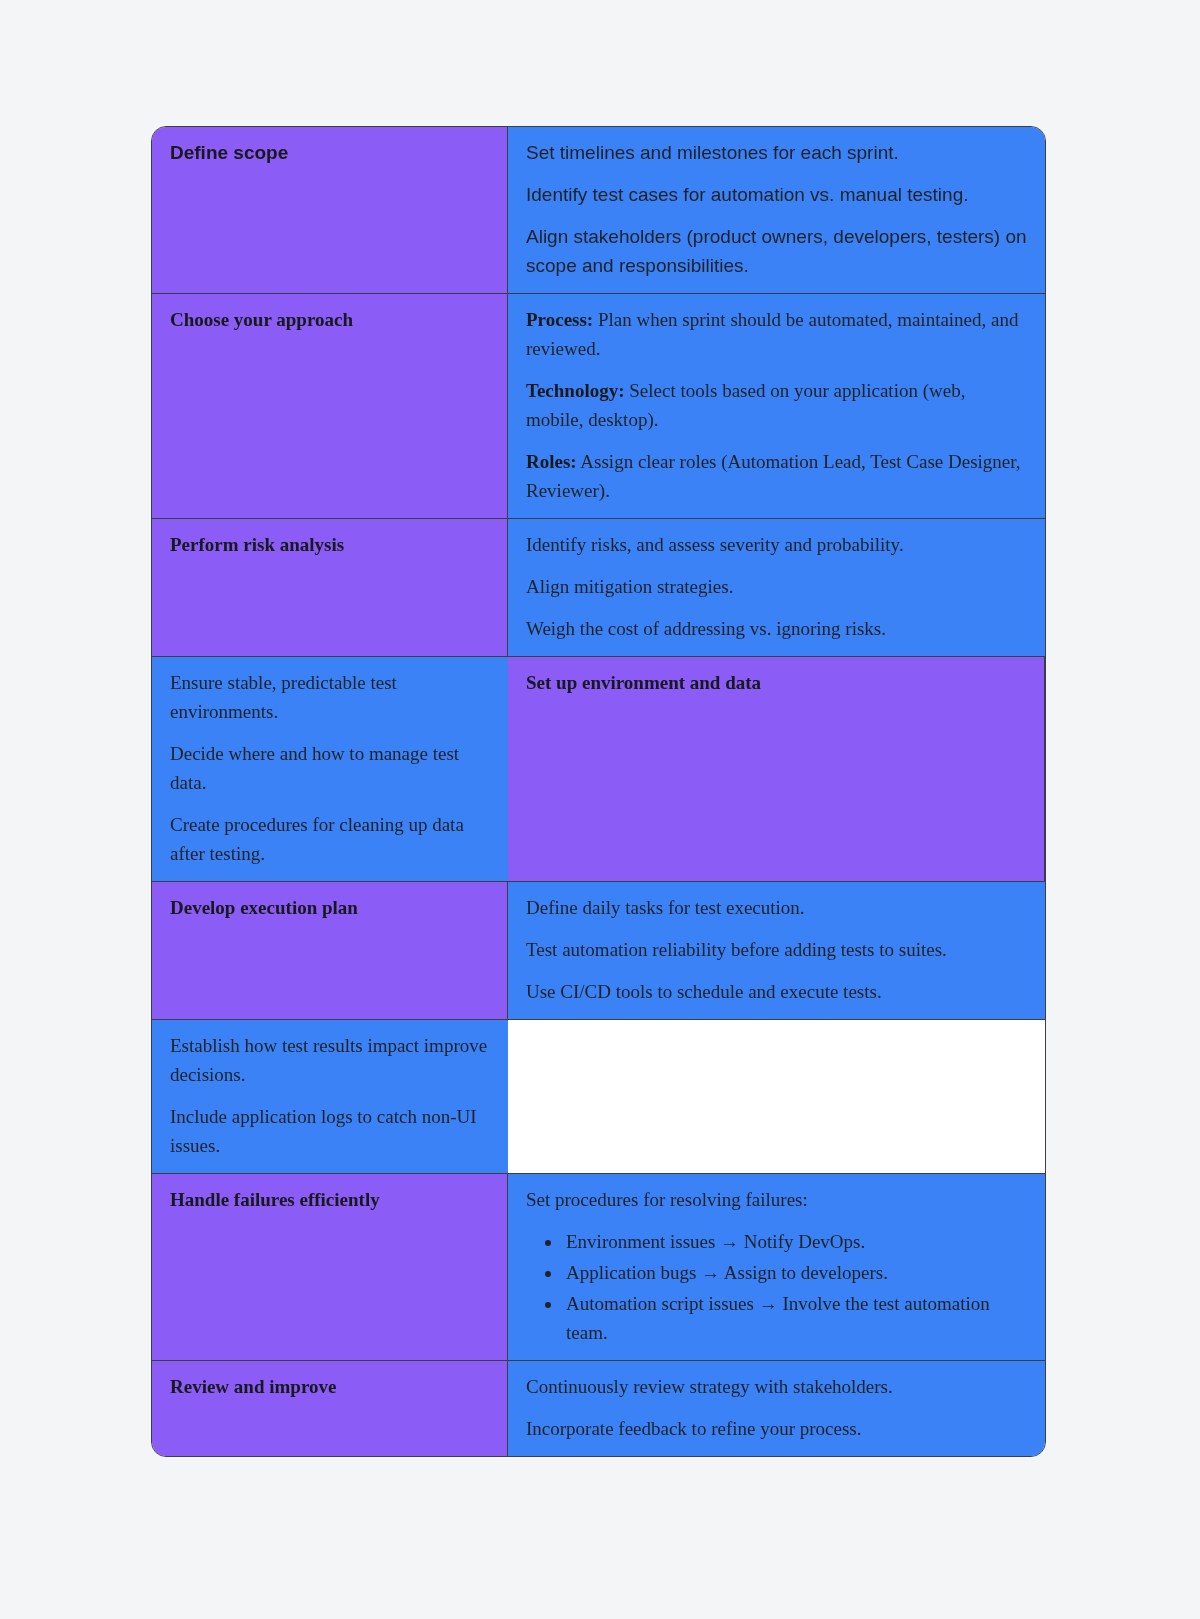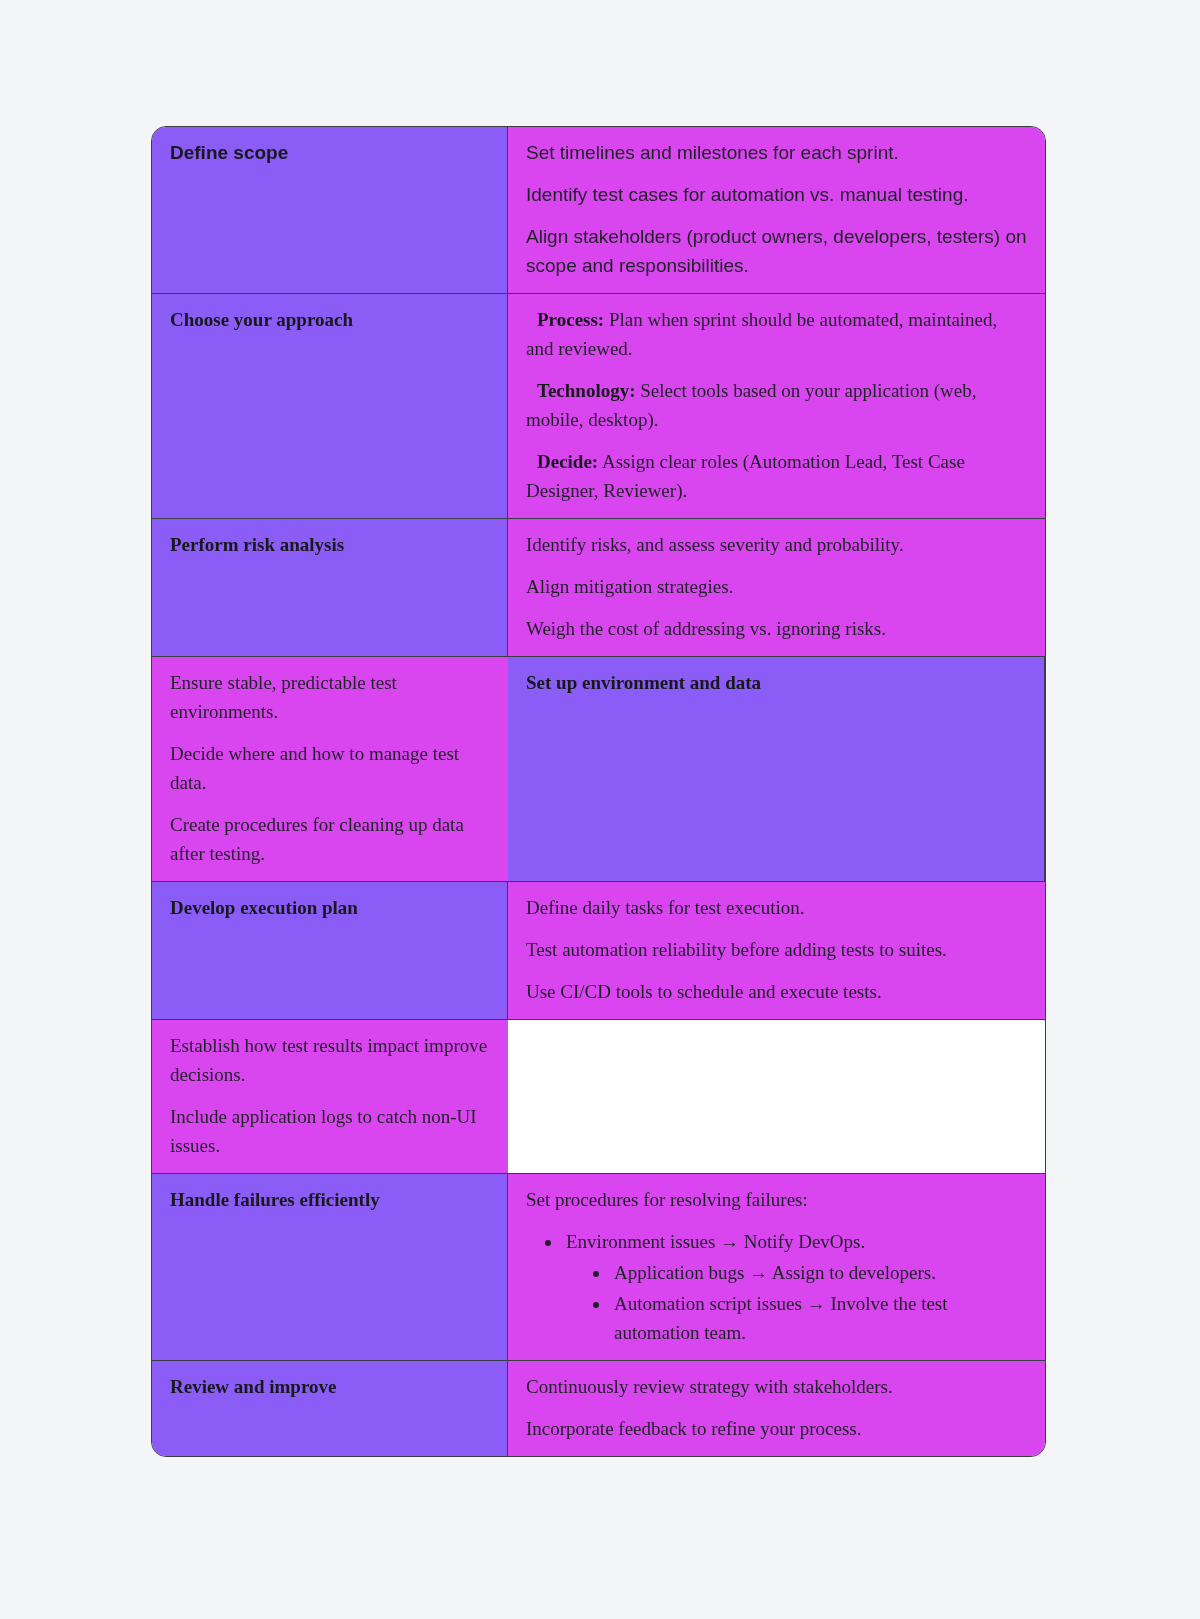--- a/index.html
+++ b/index.html
@@ -38,65 +38,63 @@
     font-size: 19px;
     line-height: 29px;
   }
   .cell-title {
     background: #8b5cf6;
     border-right: 1.5px solid #3a3d41;
     font-weight: 700;
     color: #17191c;
   }
   .cell-content {
-    background: #d946ef;
+    background: #3b82f6;
   }
   .cell-content p {
     margin: 0 0 13px 0;
   }
   .cell-content p:last-child,
   .cell-content ul:last-child {
     margin-bottom: 0;
   }
   .cell-content strong {
     font-weight: 700;
     color: #17191c;
-    margin-left: 11px;
   }
   .cell-content ul {
     margin: 0 0 13px 0;
     padding: 0 0 0 37px;
   }
   .cell-content li {
     margin: 0;
     padding-left: 3px;
   }
   .cell-content li + li {
     margin-top: 2px;
-    margin-left: 48px;
   }
 </style>
 </head>
 <body>
 
 <div class="doc-table" id="table-root">
     <div class="trow">
       <div class="cell cell-title"><span>Define scope</span></div>
       <div class="cell cell-content">
         <p><span>Set timelines and milestones for each sprint.</span></p>
         <p><span>Identify test cases for automation vs. manual testing.</span></p>
         <p><span>Align stakeholders (product owners, developers, testers) on scope and responsibilities.</span></p>
       </div>
     </div>
     <div class="trow">
       <div class="cell cell-title"><span>Choose your approach</span></div>
       <div class="cell cell-content">
         <p><strong>Process:</strong><span> Plan when sprint should be automated, maintained, and reviewed.</span></p>
         <p><strong>Technology:</strong><span> Select tools based on your application (web, mobile, desktop).</span></p>
-        <p><strong>Decide:</strong><span> Assign clear roles (Automation Lead, Test Case Designer, Reviewer).</span></p>
+        <p><strong>Roles:</strong><span> Assign clear roles (Automation Lead, Test Case Designer, Reviewer).</span></p>
       </div>
     </div>
     <div class="trow">
       <div class="cell cell-title"><span>Perform risk analysis</span></div>
       <div class="cell cell-content">
         <p><span>Identify risks, and assess severity and probability.</span></p>
         <p><span>Align mitigation strategies.</span></p>
         <p><span>Weigh the cost of addressing vs. ignoring risks.</span></p>
       </div>
     </div>

